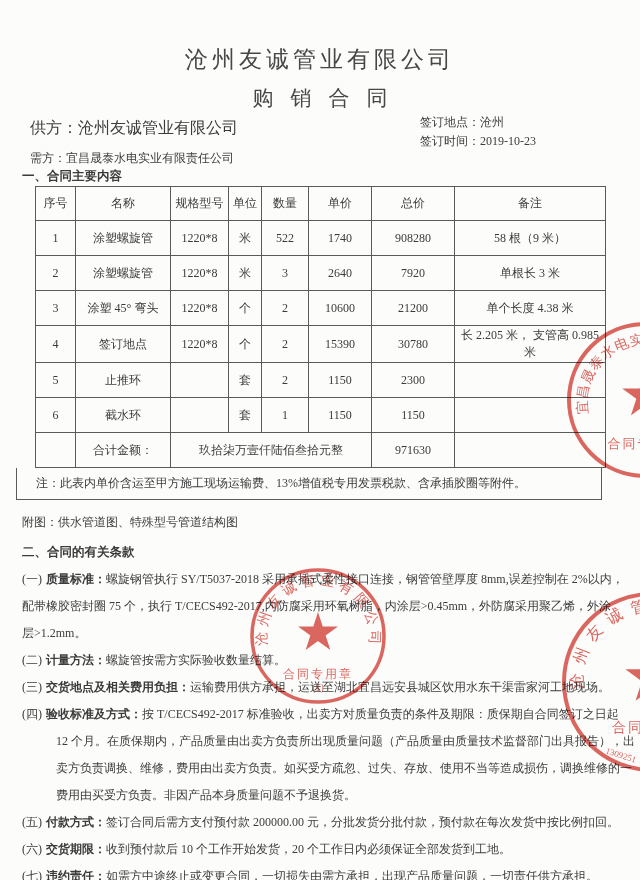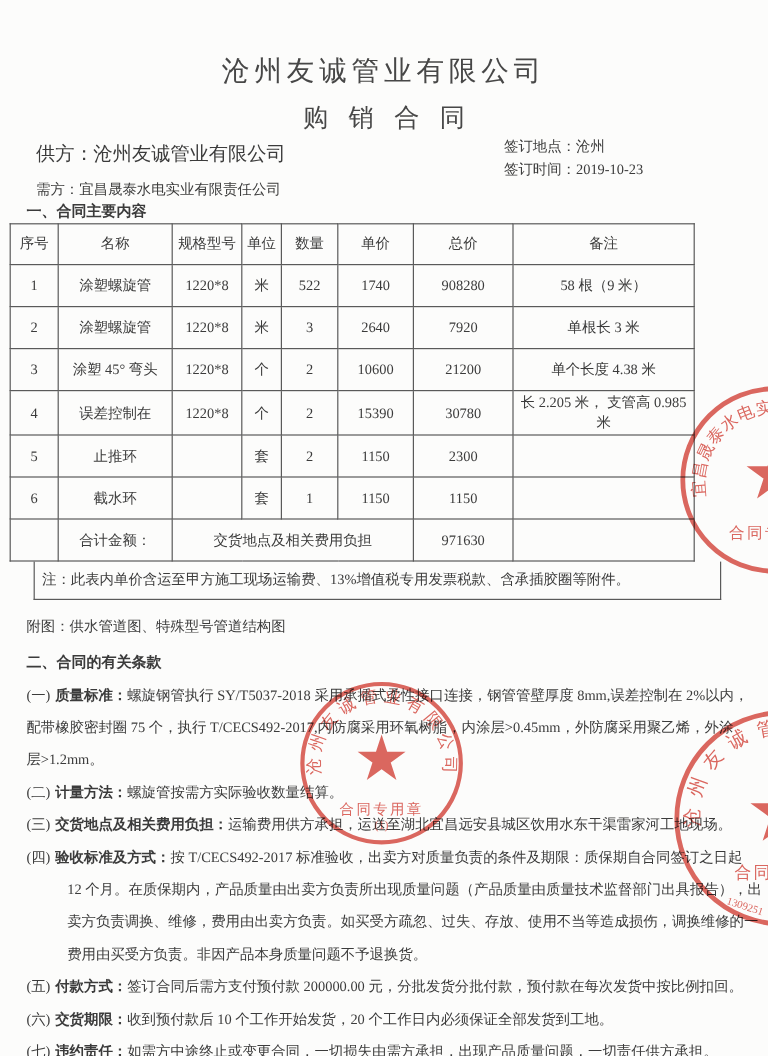--- a/index.html
+++ b/index.html
@@ -8,27 +8,27 @@
         font-family:"Liberation Serif","DejaVu Serif",serif;color:#3b3b3b;}
   .company-title{position:absolute;top:44px;left:0;width:640px;text-align:center;
         font-size:23px;letter-spacing:4px;color:#474747;}
   .doc-title{position:absolute;top:84px;left:0;width:640px;text-align:center;
         font-size:21px;letter-spacing:17px;text-indent:17px;color:#474747;}
   .party-supplier{position:absolute;top:118px;left:30px;font-size:16px;}
   .party-buyer{position:absolute;top:150px;left:30px;font-size:12px;}
   .meta{position:absolute;top:113px;left:420px;font-size:12px;line-height:19px;}
   .sec1-heading{position:absolute;top:168px;left:22px;font-size:12.5px;font-weight:bold;}
   .doc-body{position:absolute;top:186px;left:0;width:640px;}
-  table.items{border-collapse:collapse;margin-left:8px;width:570px;table-layout:fixed;}
+  table.items{border-collapse:collapse;margin-left:35px;width:570px;table-layout:fixed;}
   table.items th,table.items td{border:1px solid #5a5a5a;font-weight:normal;
         text-align:center;font-size:12px;padding:1px 3px;overflow:hidden;}
   table.items th{height:31px;}
   table.items td{height:32px;}
-  .note-box{margin-left:28px;width:562px;border:1px solid #5a5a5a;border-top:none;
-        font-size:12px;padding:7px 3px 7px 6px;}
+  .note-box{margin-left:16px;width:562px;border:1px solid #5a5a5a;border-top:none;
+        font-size:12px;padding:7px 3px 7px 19px;}
   .attachment{margin:14px 0 0 22px;font-size:12px;}
   .sec2-heading{margin:13px 0 0 22px;font-size:12.5px;font-weight:bold;}
   .clauses{margin:12px 0 0 22px;font-size:12px;}
   .cl{line-height:13px;margin-bottom:14px;white-space:nowrap;}
   .cl .num{margin-right:4px;}
   .cl .lbl{font-weight:bold;}
   .cl.ind{margin-left:34px;}
   .stamp{position:absolute;pointer-events:none;mix-blend-mode:multiply;opacity:0.82;}
   .stamp text{font-family:"Liberation Serif","DejaVu Serif",serif;}
 </style>
@@ -105,21 +105,21 @@
           <td>涂塑 45° 弯头</td>
           <td>1220*8</td>
           <td>个</td>
           <td>2</td>
           <td>10600</td>
           <td>21200</td>
           <td>单个长度 4.38 米</td>
         </tr>
         <tr>
           <td>4</td>
-          <td>误差控制在</td>
+          <td>签订地点</td>
           <td>1220*8</td>
           <td>个</td>
           <td>2</td>
           <td>15390</td>
           <td>30780</td>
           <td>长 2.205 米， 支管高 0.985 米</td>
         </tr>
         <tr>
           <td>5</td>
           <td>止推环</td>
@@ -136,21 +136,21 @@
           <td></td>
           <td>套</td>
           <td>1</td>
           <td>1150</td>
           <td>1150</td>
           <td></td>
         </tr>
         <tr>
           <td></td>
           <td>合计金额：</td>
-          <td colspan="4">交货地点及相关费用负担</td>
+          <td colspan="4">玖拾柒万壹仟陆佰叁拾元整</td>
           <td>971630</td>
           <td></td>
         </tr>
       </tbody>
     </table>
 
     <div class="note-box">注：此表内单价含运至甲方施工现场运输费、13%增值税专用发票税款、含承插胶圈等附件。</div>
 
     <div class="attachment">
       <span>附图：</span><span>供水管道图、特殊型号管道结构图</span>

